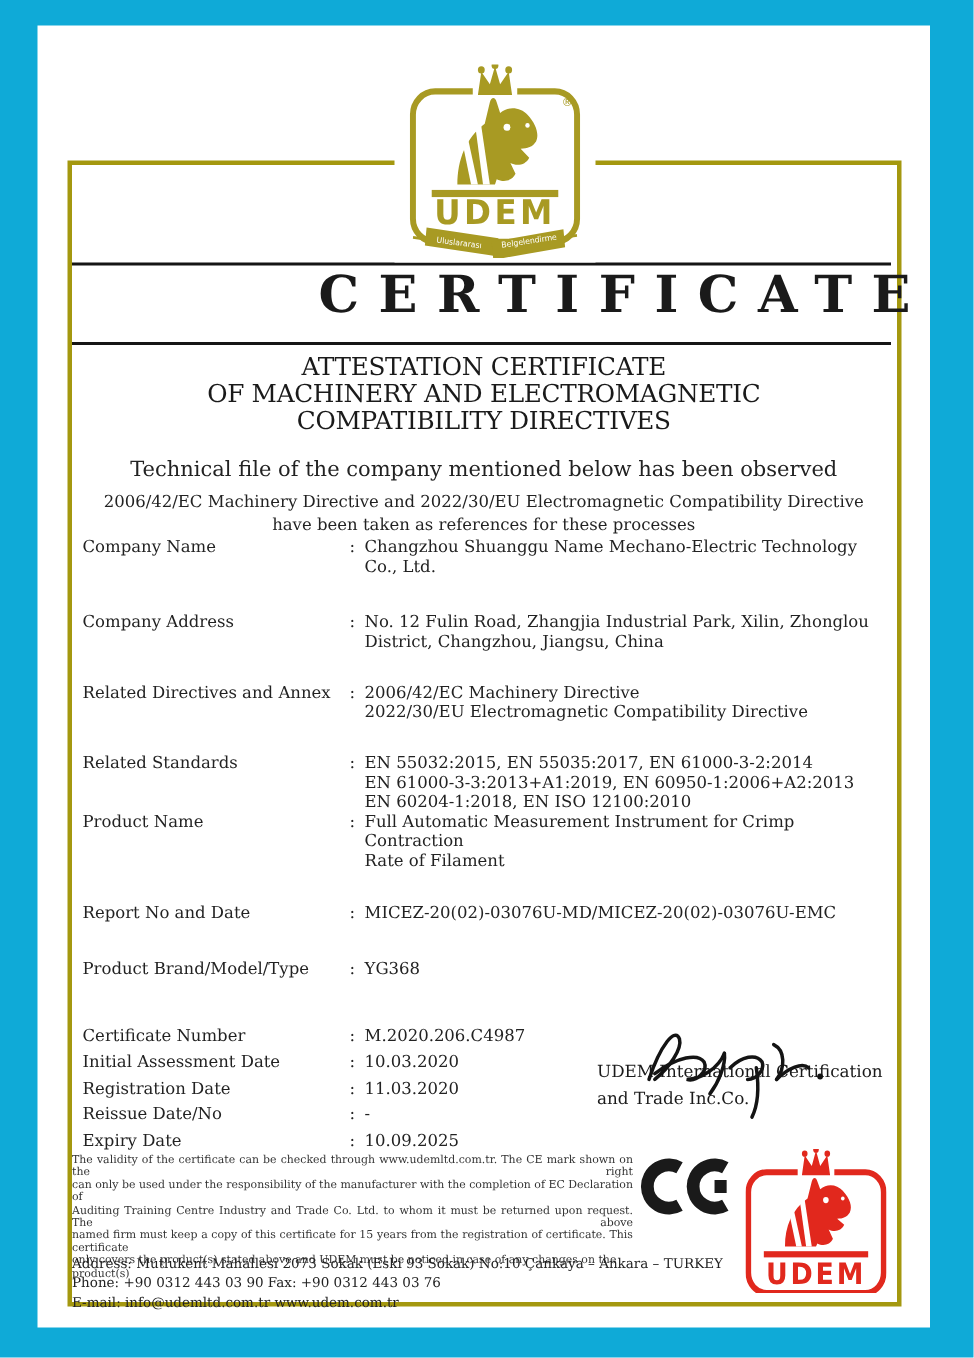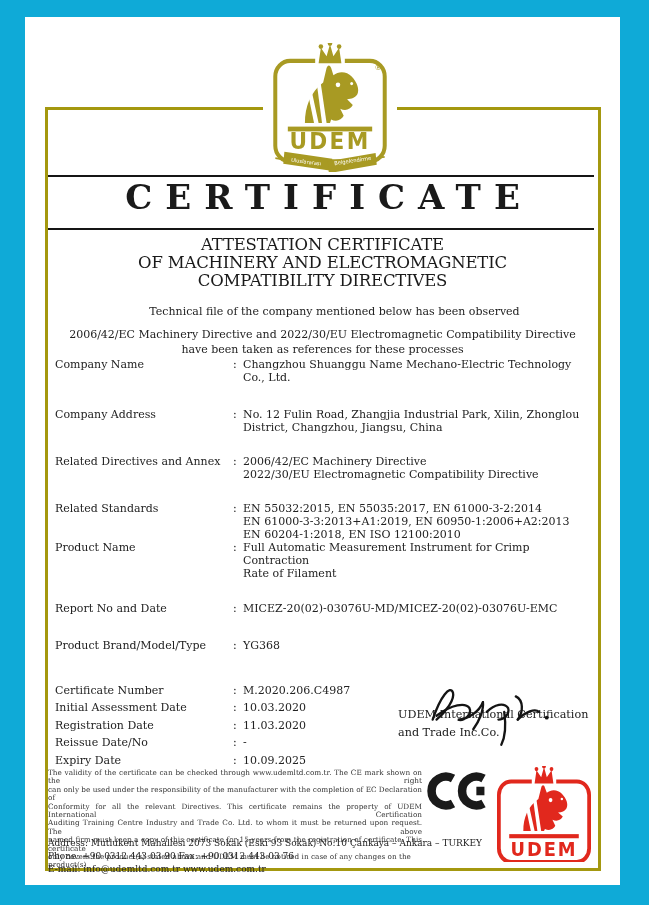--- a/index.html
+++ b/index.html
@@ -18,31 +18,31 @@
     position:absolute;left:20px;top:90px;width:550px;height:758px;
     border:3.5px solid #a4980f;
   }
   .logo-top{
     position:absolute;left:238px;top:26px;width:122px;height:132px;
     background:#fff;display:flex;justify-content:center;
     padding:0 6px;z-index:3;color:#a89a23;
   }
   .rule{position:absolute;left:23px;width:546px;height:2px;background:#151515;z-index:1;}
   .title{
-    position:absolute;left:0;top:160px;width:100%;text-align:center;
+    position:absolute;left:0;top:160px;width:100%;text-align:right;
     font-size:34px;font-weight:bold;letter-spacing:13px;text-indent:13px;
     color:#1a1a1a;z-index:2;
   }
   .subtitle{
     position:absolute;left:0;top:219px;width:100%;text-align:center;
     font-size:16.5px;line-height:18px;color:#1a1a1a;letter-spacing:-0.2px;
   }
   .note1{
     position:absolute;left:0;top:288px;width:100%;text-align:center;
-    font-size:11px;color:#222;padding-left:12px;
+    font-size:14px;color:#222;
   }
   .note2{
     position:absolute;left:0;top:310px;width:100%;text-align:center;
     font-size:11px;line-height:15px;color:#222;
   }
   .details{
     position:absolute;left:30px;top:341px;width:528px;
     font-size:11px;line-height:13px;color:#222;
   }
   .row{display:grid;grid-template-columns:178px 10px 1fr;}
@@ -222,21 +222,20 @@
     <circle cx="128" cy="50" r="2" fill="#141414"></circle>
   </svg>
   <div class="issuer">
     <div>UDEM International Certification</div>
     <div>and Trade Inc.Co.</div>
   </div>
 
   <div class="fineprint">
     <div class="jline">The validity of the certificate can be checked  through www.udemltd.com.tr.  The CE  mark shown on the right</div>
     <div class="jline">can only be used under the responsibility of the manufacturer with the completion of EC Declaration of</div>
-    <div class="jline">Conformity for all the relevant Directives. This certificate remains the property of UDEM International Certification</div>
     <div class="jline">Auditing Training Centre Industry and Trade Co. Ltd. to whom it must be returned upon request. The above</div>
     <div class="jline">named firm must keep a copy of this certificate for 15 years from the registration of certificate. This certificate</div>
     <div class="lline">only covers the product(s) stated above and UDEM  must be noticed in case of any changes on the product(s)</div>
   </div>
 
   <svg class="ce" viewBox="0 0 78 46">
     <g fill="none" stroke="#1a1a1a" stroke-width="9.5">
       <path d="M29 9.1 A16 16 0 1 0 29 36.9"></path>
       <path d="M63 9.1 A16 16 0 1 0 63 36.9"></path>
       <path d="M55 23 H 64"></path>

